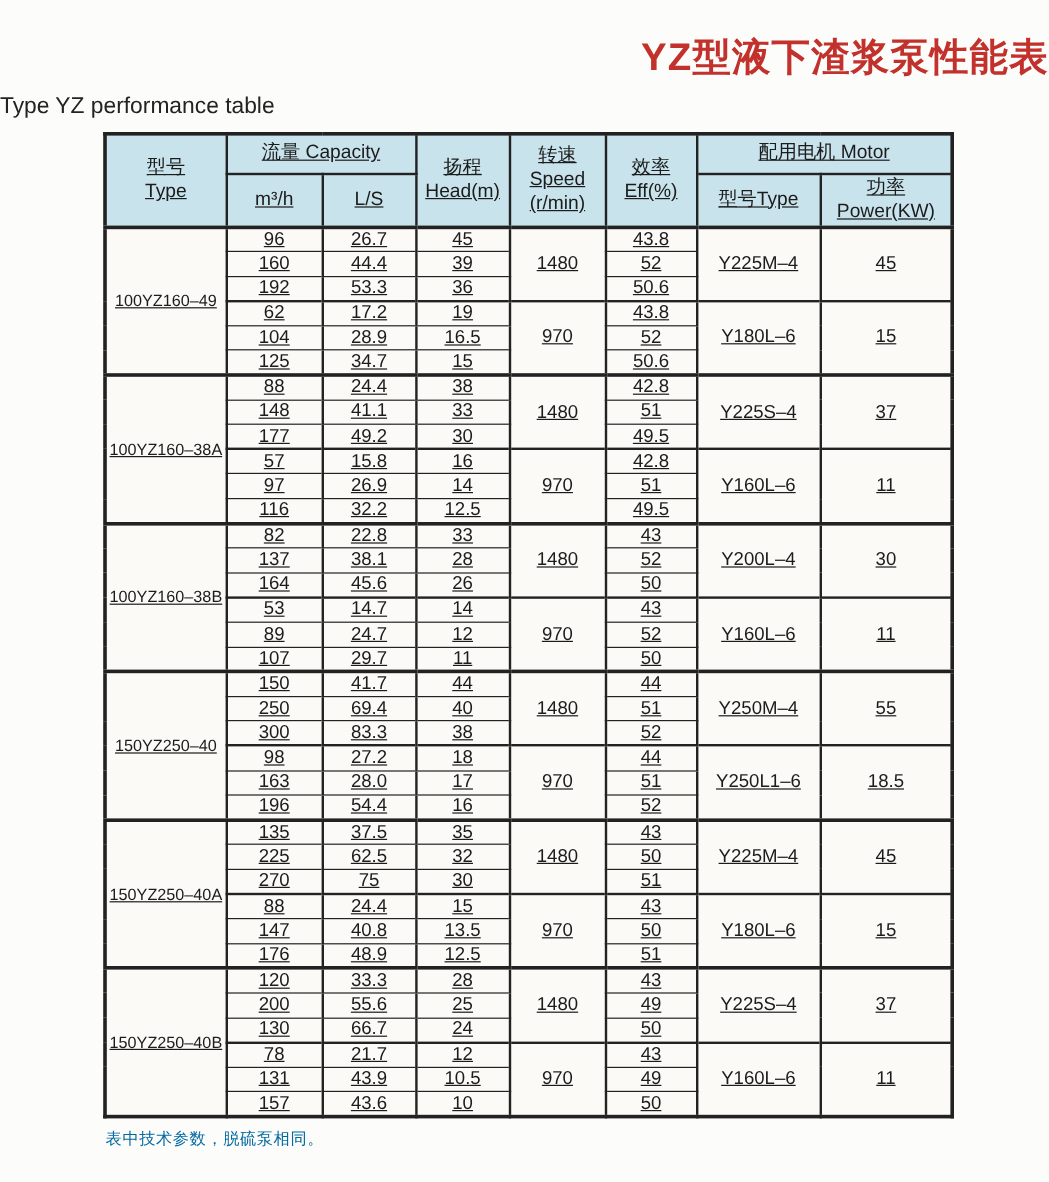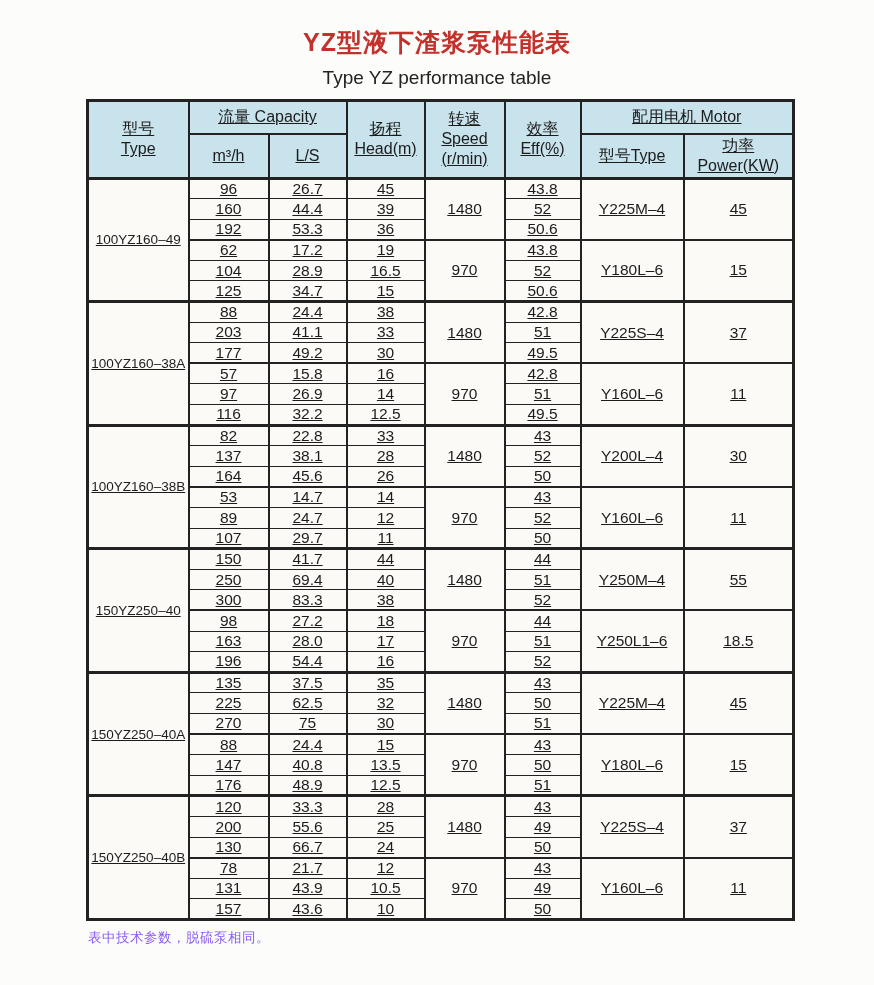--- a/index.html
+++ b/index.html
@@ -12,29 +12,28 @@
   *{box-sizing:border-box;margin:0;padding:0;}
   html,body{width:874px;background:#fcfcfa;}
   body{
     height:985px;
     font-family:"Liberation Sans","DejaVu Sans",sans-serif;
     color:var(--text);
     overflow:hidden;
   }
   .page-title{
     margin-top:26px;
-    text-align:center;
-    font-size:25px;
+    text-align:right;
+    font-size:32px;
     font-weight:bold;
     letter-spacing:1px;
     color:var(--title-color);
   }
   .page-subtitle{
     margin-top:8px;
-    text-align:center;
     font-size:19px;
     font-weight:500;
     color:#232323;
   }
   table.perf{
     border-collapse:collapse;
     table-layout:fixed;
     margin:10px 0 0 86px;
     width:706px;
     border:3px solid var(--border);
@@ -70,21 +69,21 @@
     height:20.6px;
     padding:0;
     white-space:nowrap;
   }
   td.model{font-size:13.5px;letter-spacing:0;}
   tr.group-first td{border-top-width:2px;}
   tr.block-first td{border-top-width:3px;}
   .footnote{
     margin:8px 0 0 88px;
     font-size:13.5px;
-    color:#8b5cf6;
+    color:#0369a1;
     letter-spacing:0.5px;
   }
 </style>
 </head>
 <body>
 
 <div class="page-title">YZ型液下渣浆泵性能表</div>
 <div class="page-subtitle">Type YZ performance table</div>
 
 <table class="perf">
@@ -175,21 +174,21 @@
         <td rowspan="6" class="model">100YZ160–38A</td>
         <td>88</td>
         <td>24.4</td>
         <td>38</td>
         <td rowspan="3">1480</td>
         <td>42.8</td>
         <td rowspan="3">Y225S–4</td>
         <td rowspan="3">37</td>
       </tr>
       <tr>
-        <td>203</td>
+        <td>148</td>
         <td>41.1</td>
         <td>33</td>
         <td>51</td>
       </tr>
       <tr>
         <td>177</td>
         <td>49.2</td>
         <td>30</td>
         <td>49.5</td>
       </tr>

